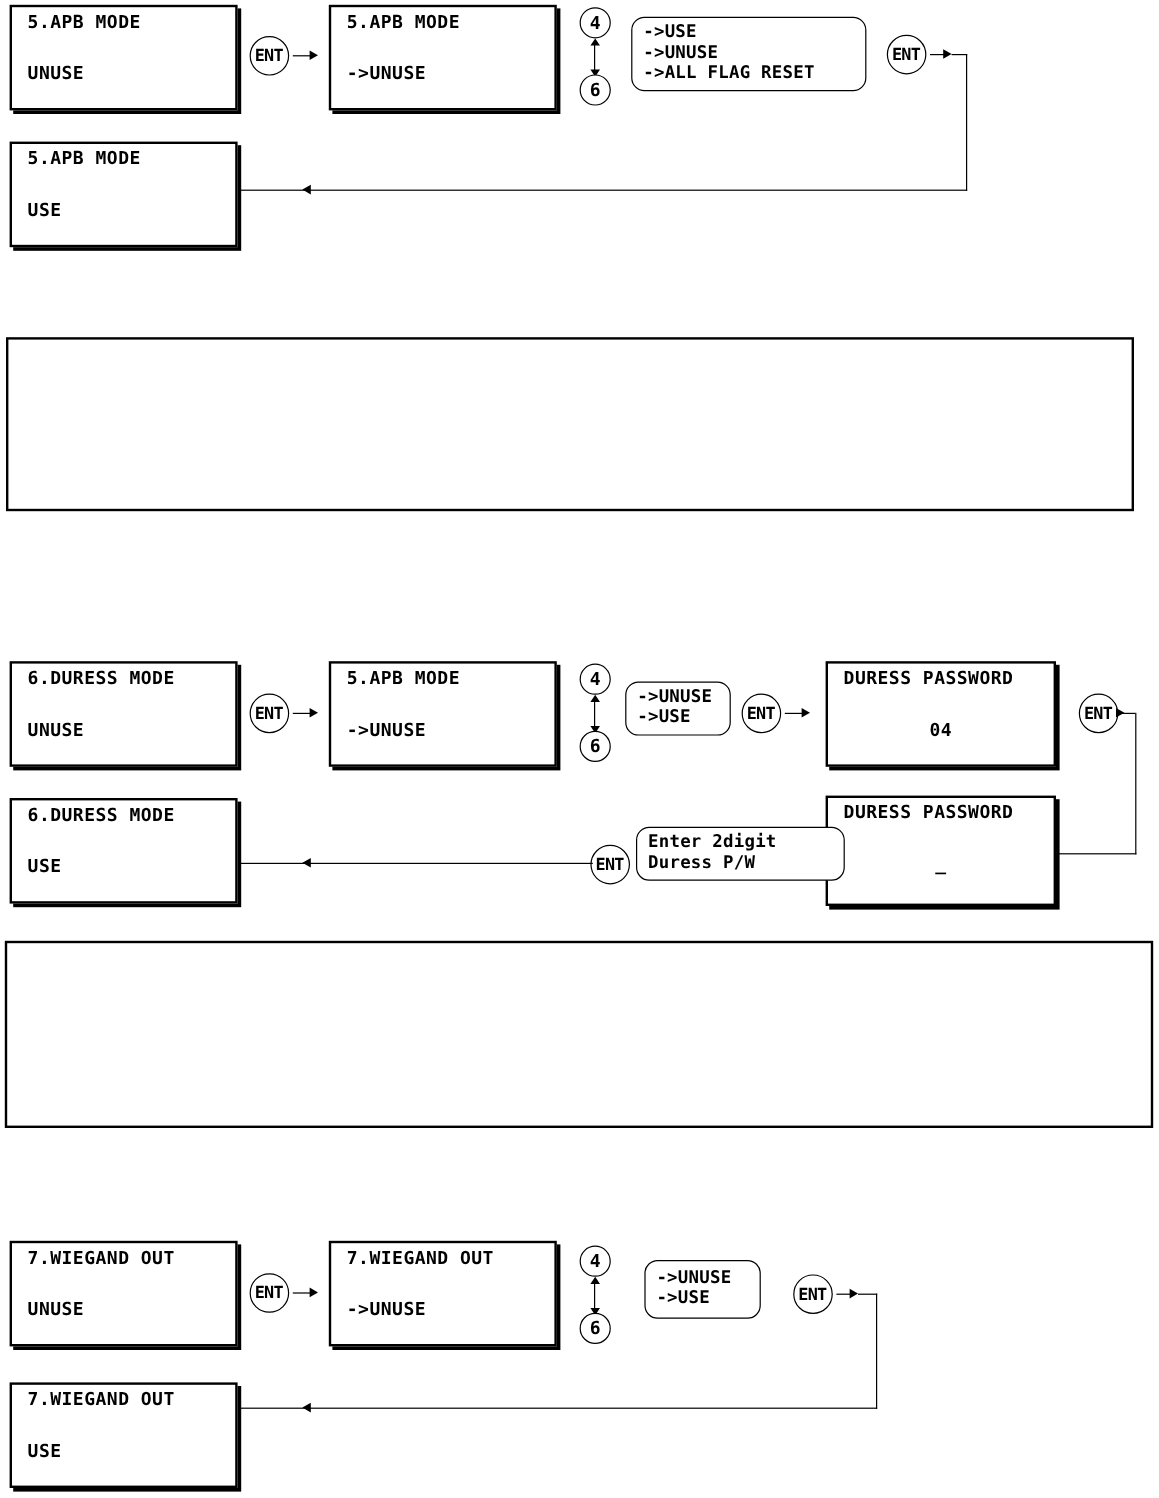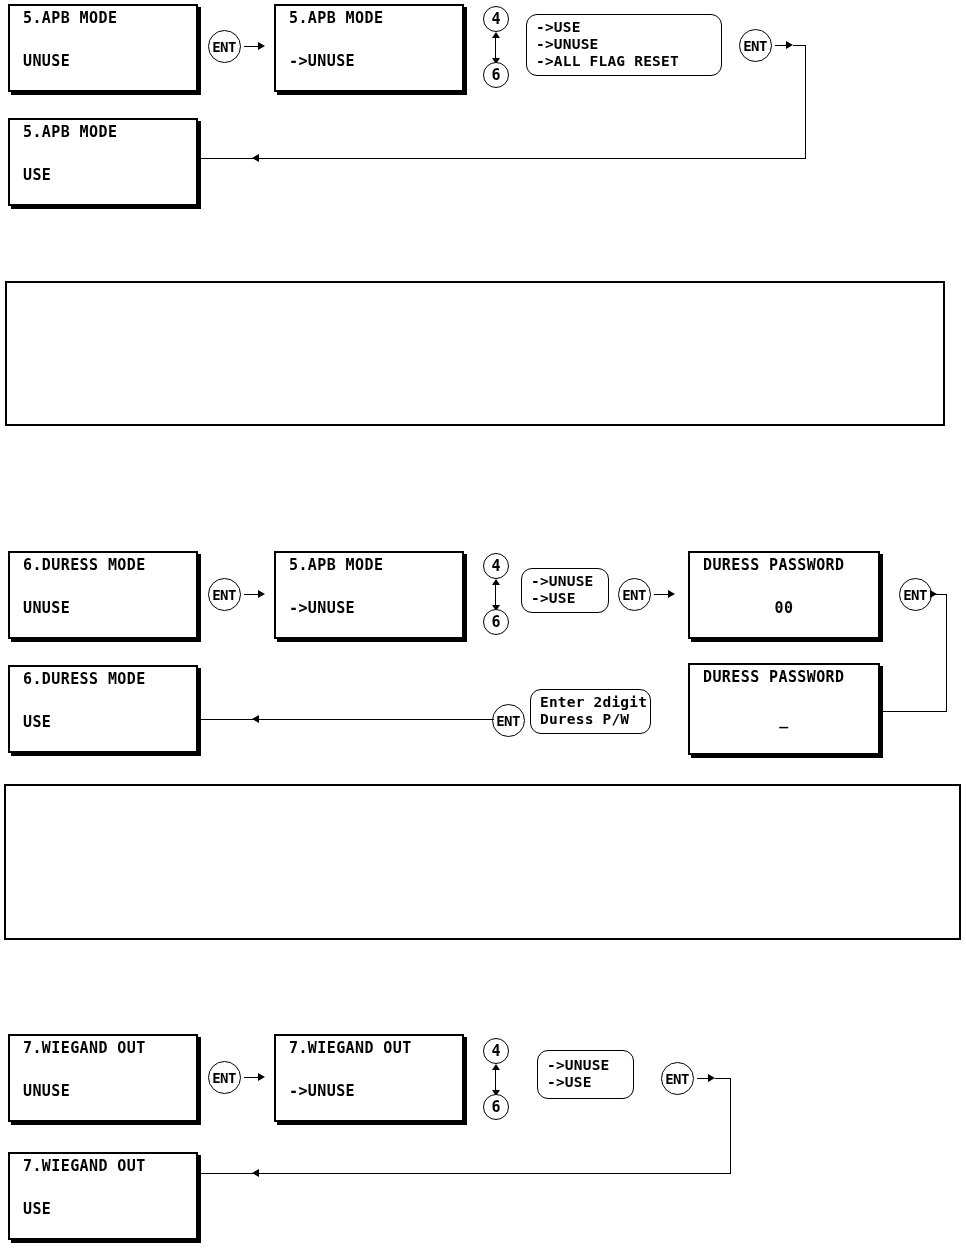--- a/index.html
+++ b/index.html
@@ -246,37 +246,37 @@
   </div>
 
   <div class="keycircle ent" style="left:618px; top:578px;">
     <span>ENT</span>
   </div>
   <div class="hline" style="left:654px; top:594px; width:16px;"></div>
   <div class="arrow-right" style="left:668px; top:589.5px;"></div>
 
   <div class="lcd" style="left:688px; top:551px; width:192px; height:88px;">
     <div class="line l1">DURESS PASSWORD</div>
-    <div class="line l2 center">00</div>
+    <div class="line l2 center">04</div>
   </div>
 
   <div class="keycircle ent" style="left:899px; top:578px;">
     <span>ENT</span>
   </div>
   <div class="hline" style="left:934px; top:594px; width:12px;"></div>
   <div class="arrow-right" style="left:930px; top:589.5px;"></div>
   <div class="vline" style="left:946px; top:594px; height:118px;"></div>
   <div class="hline" style="left:880px; top:711px; width:67px;"></div>
 
   <div class="lcd" style="left:688px; top:663px; width:192px; height:92px;">
     <div class="line l1">DURESS PASSWORD</div>
     <div class="line l2 center">_</div>
   </div>
 
-  <div class="bubble" style="left:530px; top:689px; width:121px;">
+  <div class="bubble" style="left:530px; top:689px; width:174px;">
     <div class="opt">Enter 2digit</div>
     <div class="opt">Duress P/W</div>
   </div>
 
   <div class="keycircle ent" style="left:492px; top:704px;">
     <span>ENT</span>
   </div>
   <div class="hline" style="left:200px; top:719px; width:294px;"></div>
   <div class="arrow-left" style="left:252px; top:715px;"></div>
 

